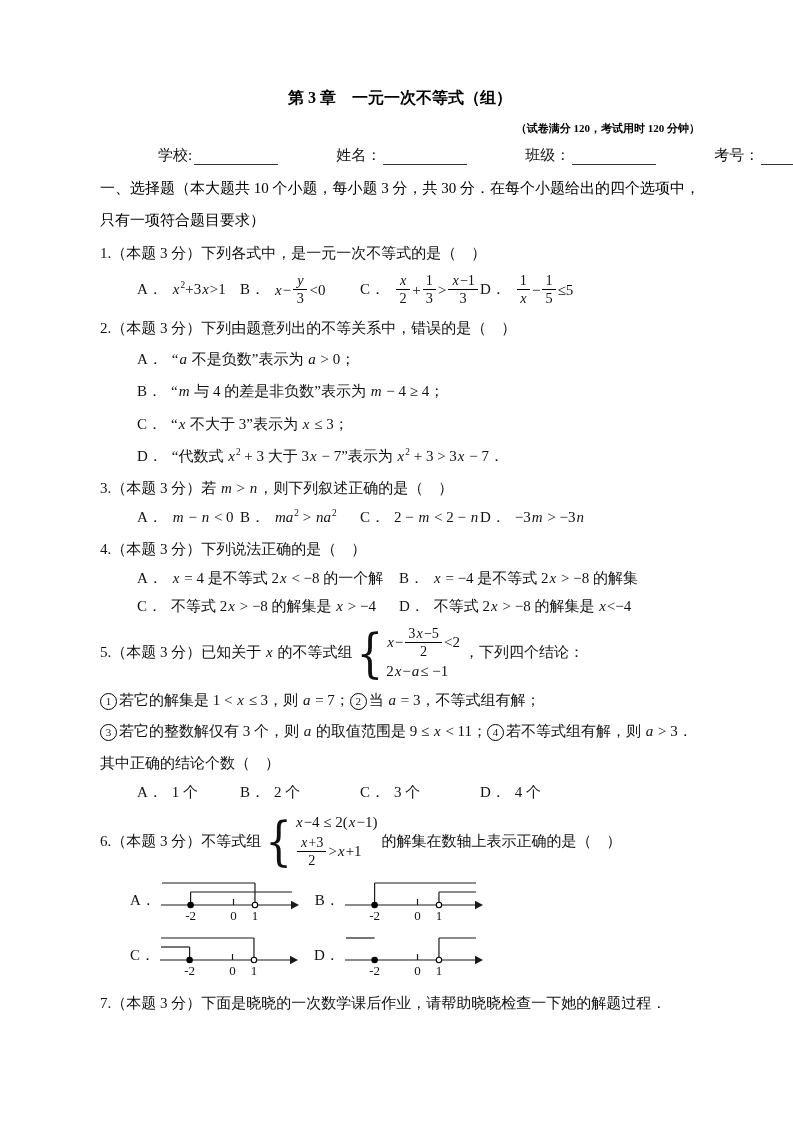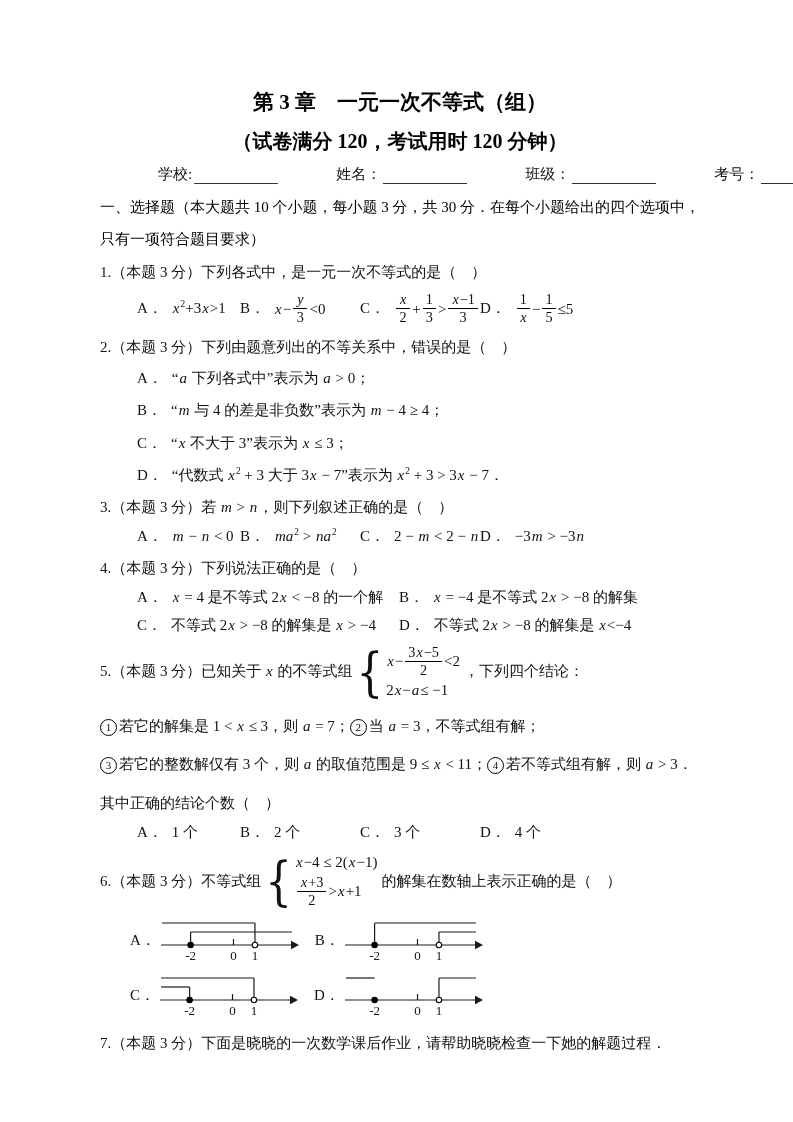--- a/index.html
+++ b/index.html
@@ -1,27 +1,27 @@
 <!DOCTYPE html>
 <html><head>
 <meta charset="utf-8">
 <style>
   html,body{margin:0;padding:0;background:#ffffff;}
   .page{position:relative;width:793px;height:1122px;background:#fff;overflow:hidden;
         font-family:"Liberation Serif","DejaVu Serif",serif;color:#111;font-size:15px;}
   .content{position:absolute;left:100px;top:88px;width:600px;}
-  .title{font-size:21px;font-weight:bold;text-align:center;margin:0 0 12px 0;color:#000;}
-  .subtitle{font-size:20px;font-weight:bold;text-align:center;margin:0 0 10px 0;color:#000;}
+  .title{font-size:16px;font-weight:bold;text-align:center;margin:0 0 12px 0;color:#000;}
+  .subtitle{font-size:11px;font-weight:bold;text-align:right;margin:0 0 10px 0;color:#000;}
   .fields{padding-left:58px;margin:0 0 8px 0;display:flex;align-items:flex-end;gap:48px;}
   .field{display:flex;align-items:flex-end;margin-right:10px;}
   .flabel{white-space:nowrap;}
   .blank{display:inline-block;width:84px;border-bottom:1.4px solid #333;height:15px;margin-left:2px;}
   .section{font-weight:normal;color:#000;line-height:2.1;margin:0 0 7px 0;}
   .stem{margin:0 0 9px 0;line-height:1.4;}
-  .line{margin:16px 0 9px 0;line-height:1.5;}
+  .line{margin:9px 0 9px 0;line-height:1.5;}
   .opts4{display:grid;grid-template-columns:103px 120px 120px 1fr;padding-left:37px;margin:0 0 12px 0;align-items:center;}
   .opts2{display:grid;grid-template-columns:262px 1fr;padding-left:37px;margin:0 0 10px 0;row-gap:9px;}
   .opt{display:flex;align-items:center;white-space:nowrap;}
   .optline{padding-left:37px;margin:0 0 10px 0;line-height:1.5;}
   .olab{margin-right:9px;}
   .mv{font-style:italic;padding:0 1px;}
   sup{font-size:0.62em;line-height:0;}
   .frac{display:inline-block;text-align:center;vertical-align:-0.55em;line-height:1.05;margin:0 2px;font-size:0.95em;}
   .frac .num{display:block;border-bottom:1px solid #000;padding:0 3px 1px 3px;}
   .frac .den{display:block;padding-top:1px;}
@@ -80,21 +80,21 @@
           <span class="olab">C．</span>
           <span><span class="frac"><span class="num"><i class="mv">x</i></span><span class="den"><span>2</span></span></span><span>+</span><span class="frac"><span class="num"><span>1</span></span><span class="den"><span>3</span></span></span><span>&gt;</span><span class="frac"><span class="num"><i class="mv">x</i><span>−1</span></span><span class="den"><span>3</span></span></span></span>
         </span>
       <span class="opt">
           <span class="olab">D．</span>
           <span><span class="frac"><span class="num"><span>1</span></span><span class="den"><i class="mv">x</i></span></span><span>−</span><span class="frac"><span class="num"><span>1</span></span><span class="den"><span>5</span></span></span><span>≤5</span></span>
         </span>
     </div>
 
     <div class="stem"><span>2.（本题 3 分）下列由题意列出的不等关系中，错误的是（　）</span></div>
-    <div class="optline"><span class="olab">A．</span><span><span>“</span><i class="mv">a</i><span> 下列各式中”表示为 </span><i class="mv">a</i><span> &gt; 0；</span></span></div>
+    <div class="optline"><span class="olab">A．</span><span><span>“</span><i class="mv">a</i><span> 不是负数”表示为 </span><i class="mv">a</i><span> &gt; 0；</span></span></div>
     <div class="optline"><span class="olab">B．</span><span><span>“</span><i class="mv">m</i><span> 与 4 的差是非负数”表示为 </span><i class="mv">m</i><span> − 4 ≥ 4；</span></span></div>
     <div class="optline"><span class="olab">C．</span><span><span>“</span><i class="mv">x</i><span> 不大于 3”表示为 </span><i class="mv">x</i><span> ≤ 3；</span></span></div>
     <div class="optline"><span class="olab">D．</span><span><span>“代数式 </span><i class="mv">x</i><sup>2</sup><span> + 3 大于 3</span><i class="mv">x</i><span> − 7”表示为 </span><i class="mv">x</i><sup>2</sup><span> + 3 &gt; 3</span><i class="mv">x</i><span> − 7．</span></span></div>
 
     <div class="stem"><span>3.（本题 3 分）若 </span><i class="mv">m</i><span> &gt; </span><i class="mv">n</i><span>，则下列叙述正确的是（　）</span></div>
     <div class="opts4">
       <span class="opt">
           <span class="olab">A．</span>
           <span><i class="mv">m</i><span> − </span><i class="mv">n</i><span> &lt; 0</span></span>
         </span>

